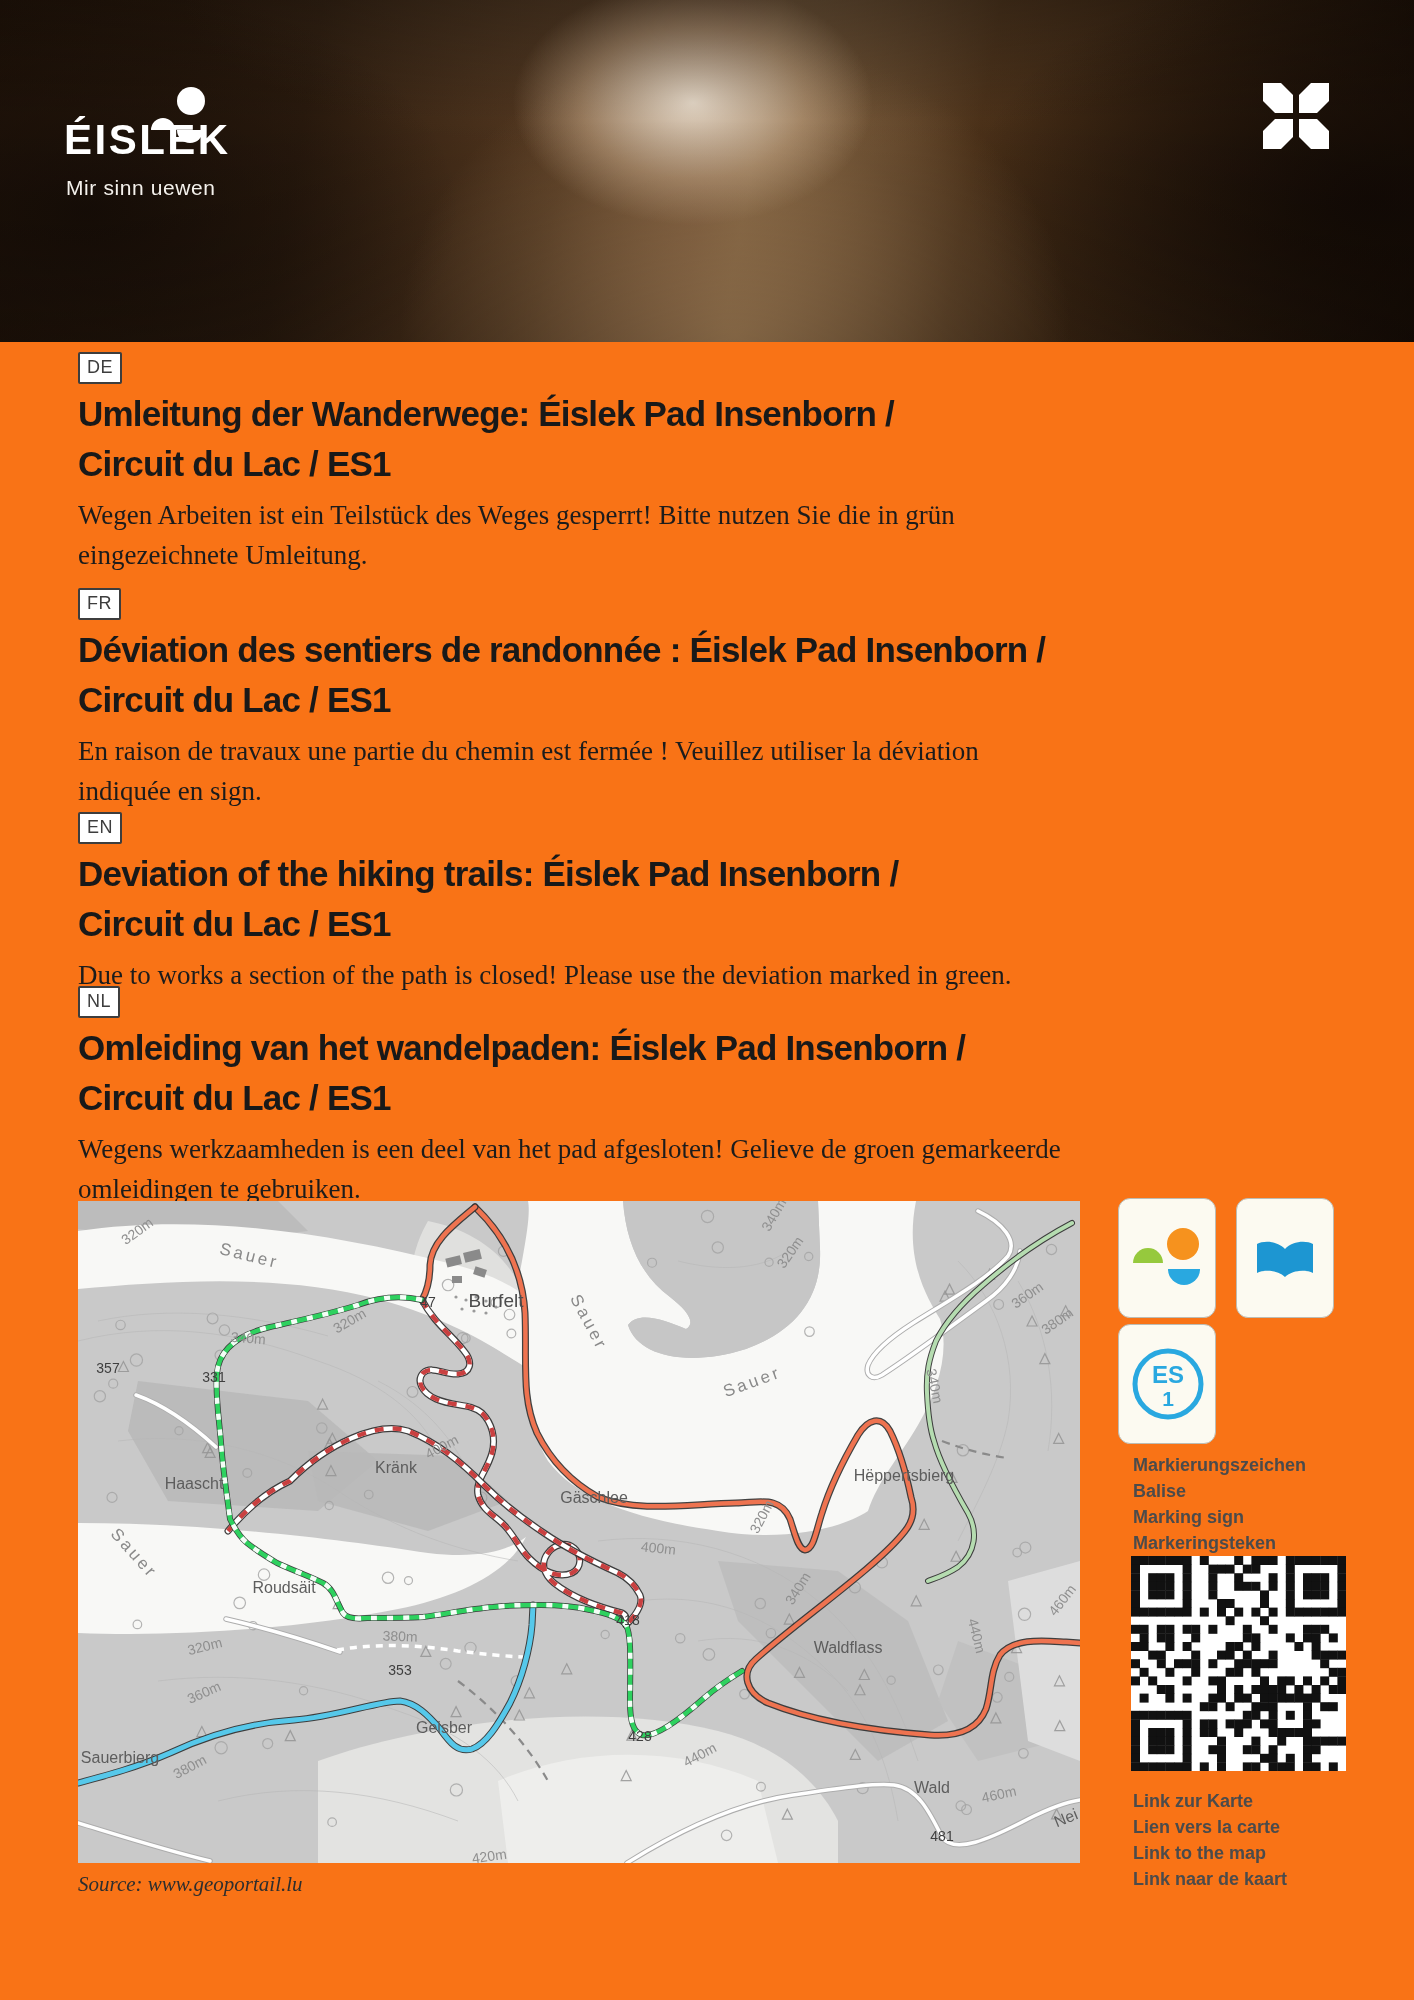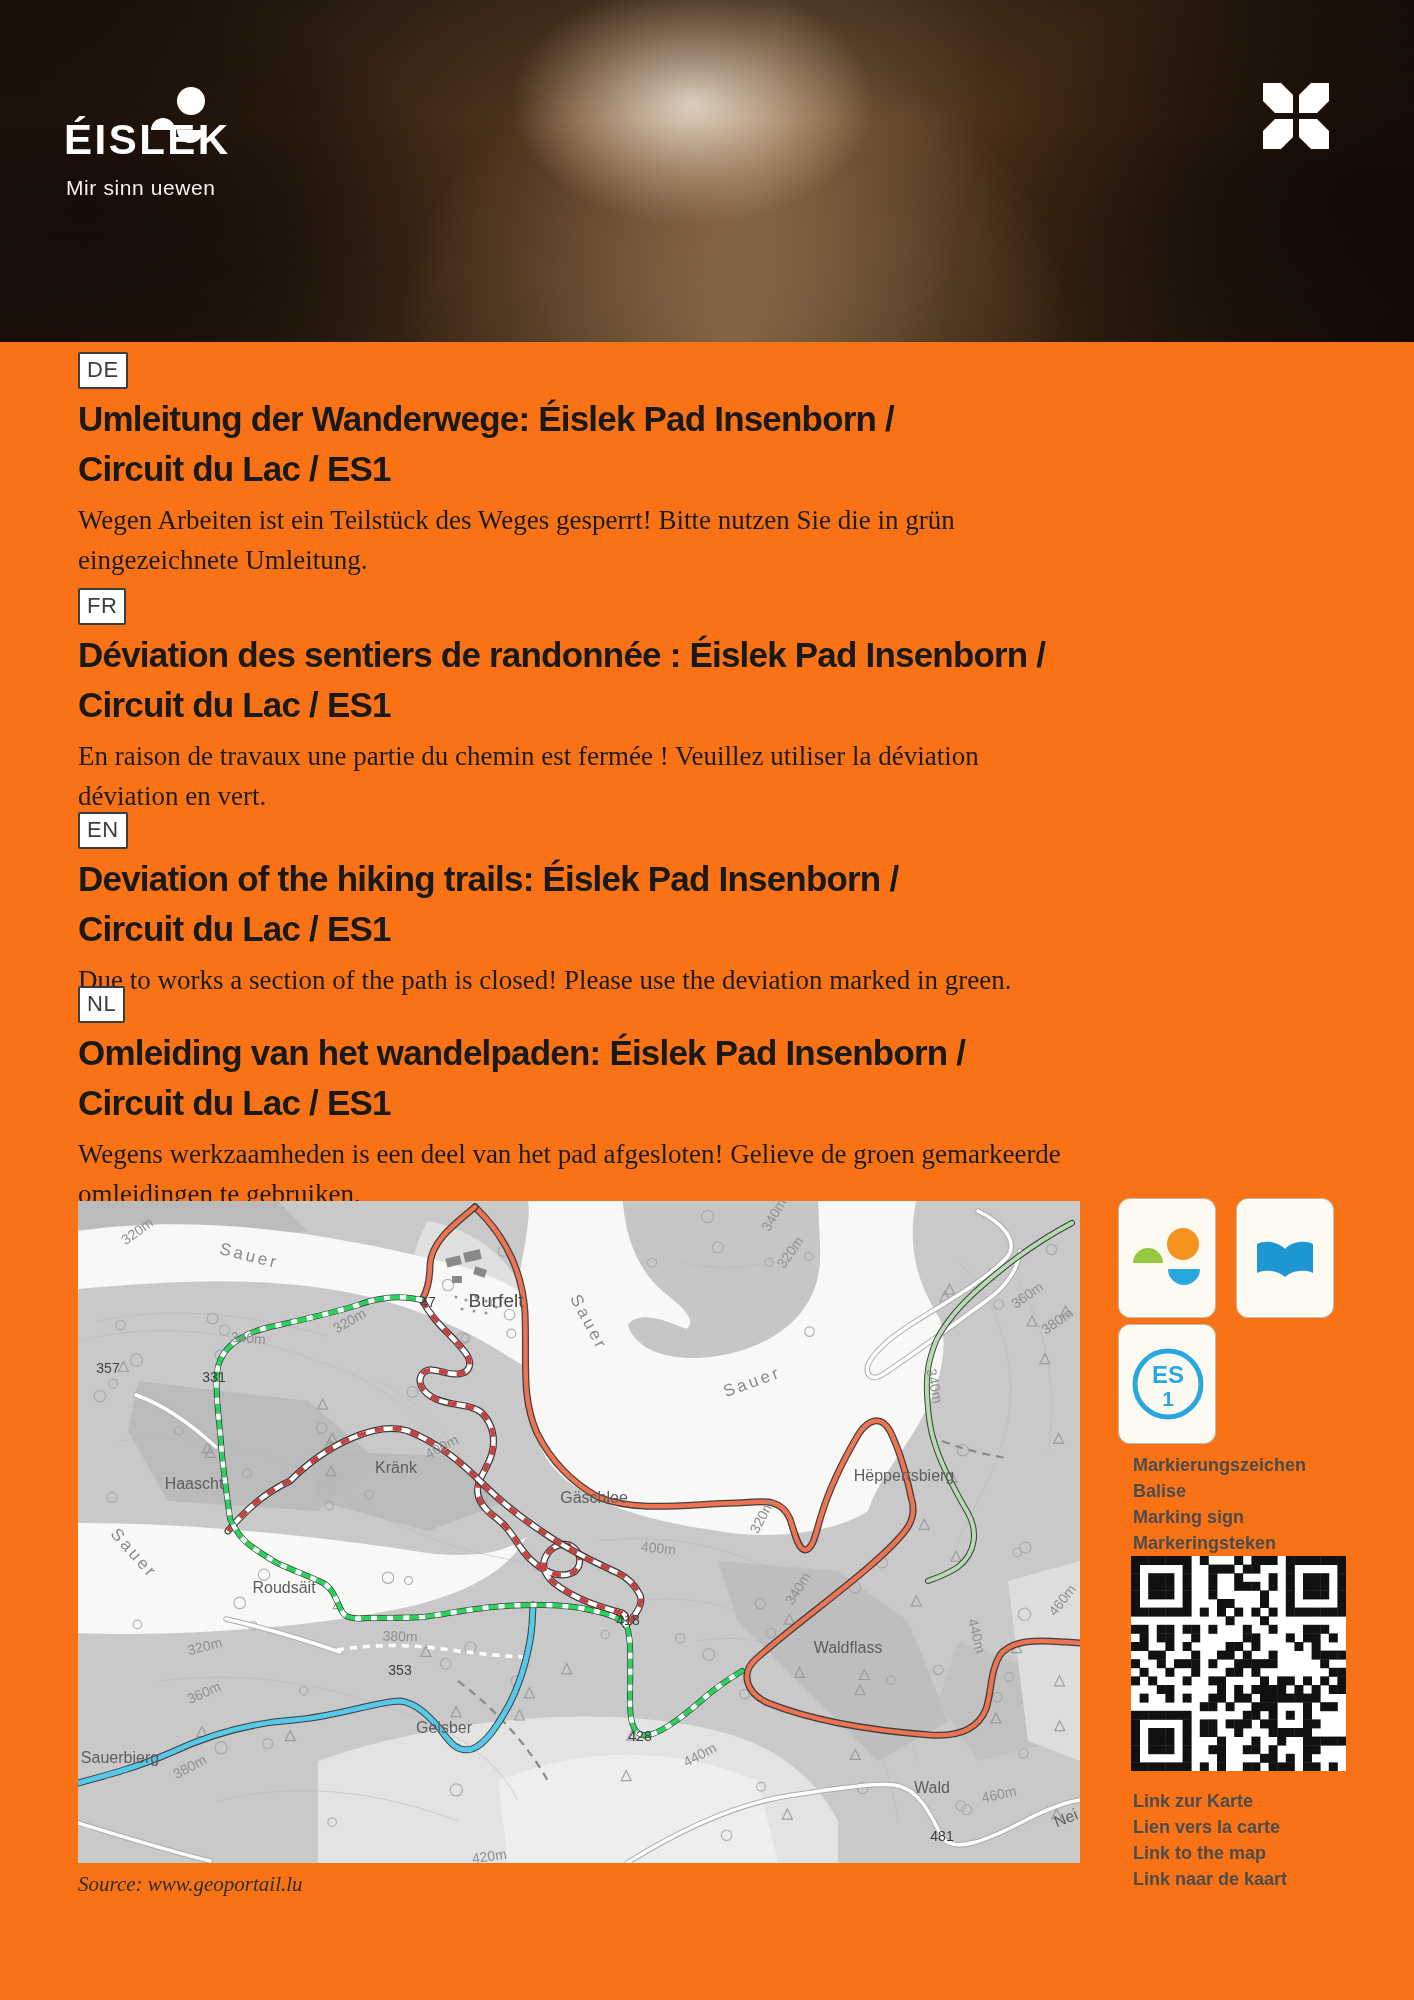--- a/index.html
+++ b/index.html
@@ -20,21 +20,21 @@
   .brand-tagline{position:absolute;left:66px;top:176px;color:#f4f1ec;font-size:21px;font-weight:300;letter-spacing:.6px;}
   .brand-mark{position:absolute;left:148px;top:84px;}
   .hero-title{position:absolute;left:0;top:52px;width:1414px;text-align:center;color:#fdfdfb;
     font-family:"DejaVu Sans",sans-serif;font-weight:700;font-size:142px;letter-spacing:36px;
     text-indent:36px;opacity:.97;}
   .x-icon{position:absolute;left:1263px;top:83px;}
 
   
   .lang-block{position:absolute;left:78px;width:1010px;}
   .lang-badge{display:inline-block;border:2px solid #3d3d3d;color:#3d3d3d;background:#fff;
-    font-size:22px;padding:3px 7px 4px 7px;border-radius:2px;letter-spacing:.5px;}
+    font-size:18px;padding:3px 7px 4px 7px;border-radius:2px;letter-spacing:.5px;}
   .sec-title{margin-top:5px;}
   .t-line{font-size:35px;line-height:50px;font-weight:700;color:#191919;letter-spacing:-.8px;white-space:nowrap;}
   .sec-body{margin-top:6px;}
   .b-line{font-family:"Liberation Serif","DejaVu Serif",serif;font-size:27px;line-height:40px;color:#1c1c1c;white-space:nowrap;}
 
   
   .map-wrap{position:absolute;left:78px;top:1201px;width:1002px;height:662px;background:#f6f6f4;}
   .ml-water{fill:#8a8a8a;font-size:17px;letter-spacing:3px;}
   .ml-contour{fill:#8f8f8f;font-size:14px;}
   .ml-place{fill:#5d5d5d;font-size:16px;}
@@ -102,21 +102,21 @@
   </section>
 
   <section class="lang-block" style="top:588px">
     <span class="lang-badge">FR</span>
     <div class="sec-title">
       <div class="t-line">Déviation des sentiers de randonnée : Éislek Pad Insenborn /</div>
       <div class="t-line">Circuit du Lac / ES1</div>
     </div>
     <div class="sec-body">
       <div class="b-line">En raison de travaux une partie du chemin est fermée ! Veuillez utiliser la déviation</div>
-      <div class="b-line">déviation en vert.</div>
+      <div class="b-line">indiquée en sign.</div>
     </div>
   </section>
 
   <section class="lang-block" style="top:812px">
     <span class="lang-badge">EN</span>
     <div class="sec-title">
       <div class="t-line">Deviation of the hiking trails: Éislek Pad Insenborn /</div>
       <div class="t-line">Circuit du Lac / ES1</div>
     </div>
     <div class="sec-body">

